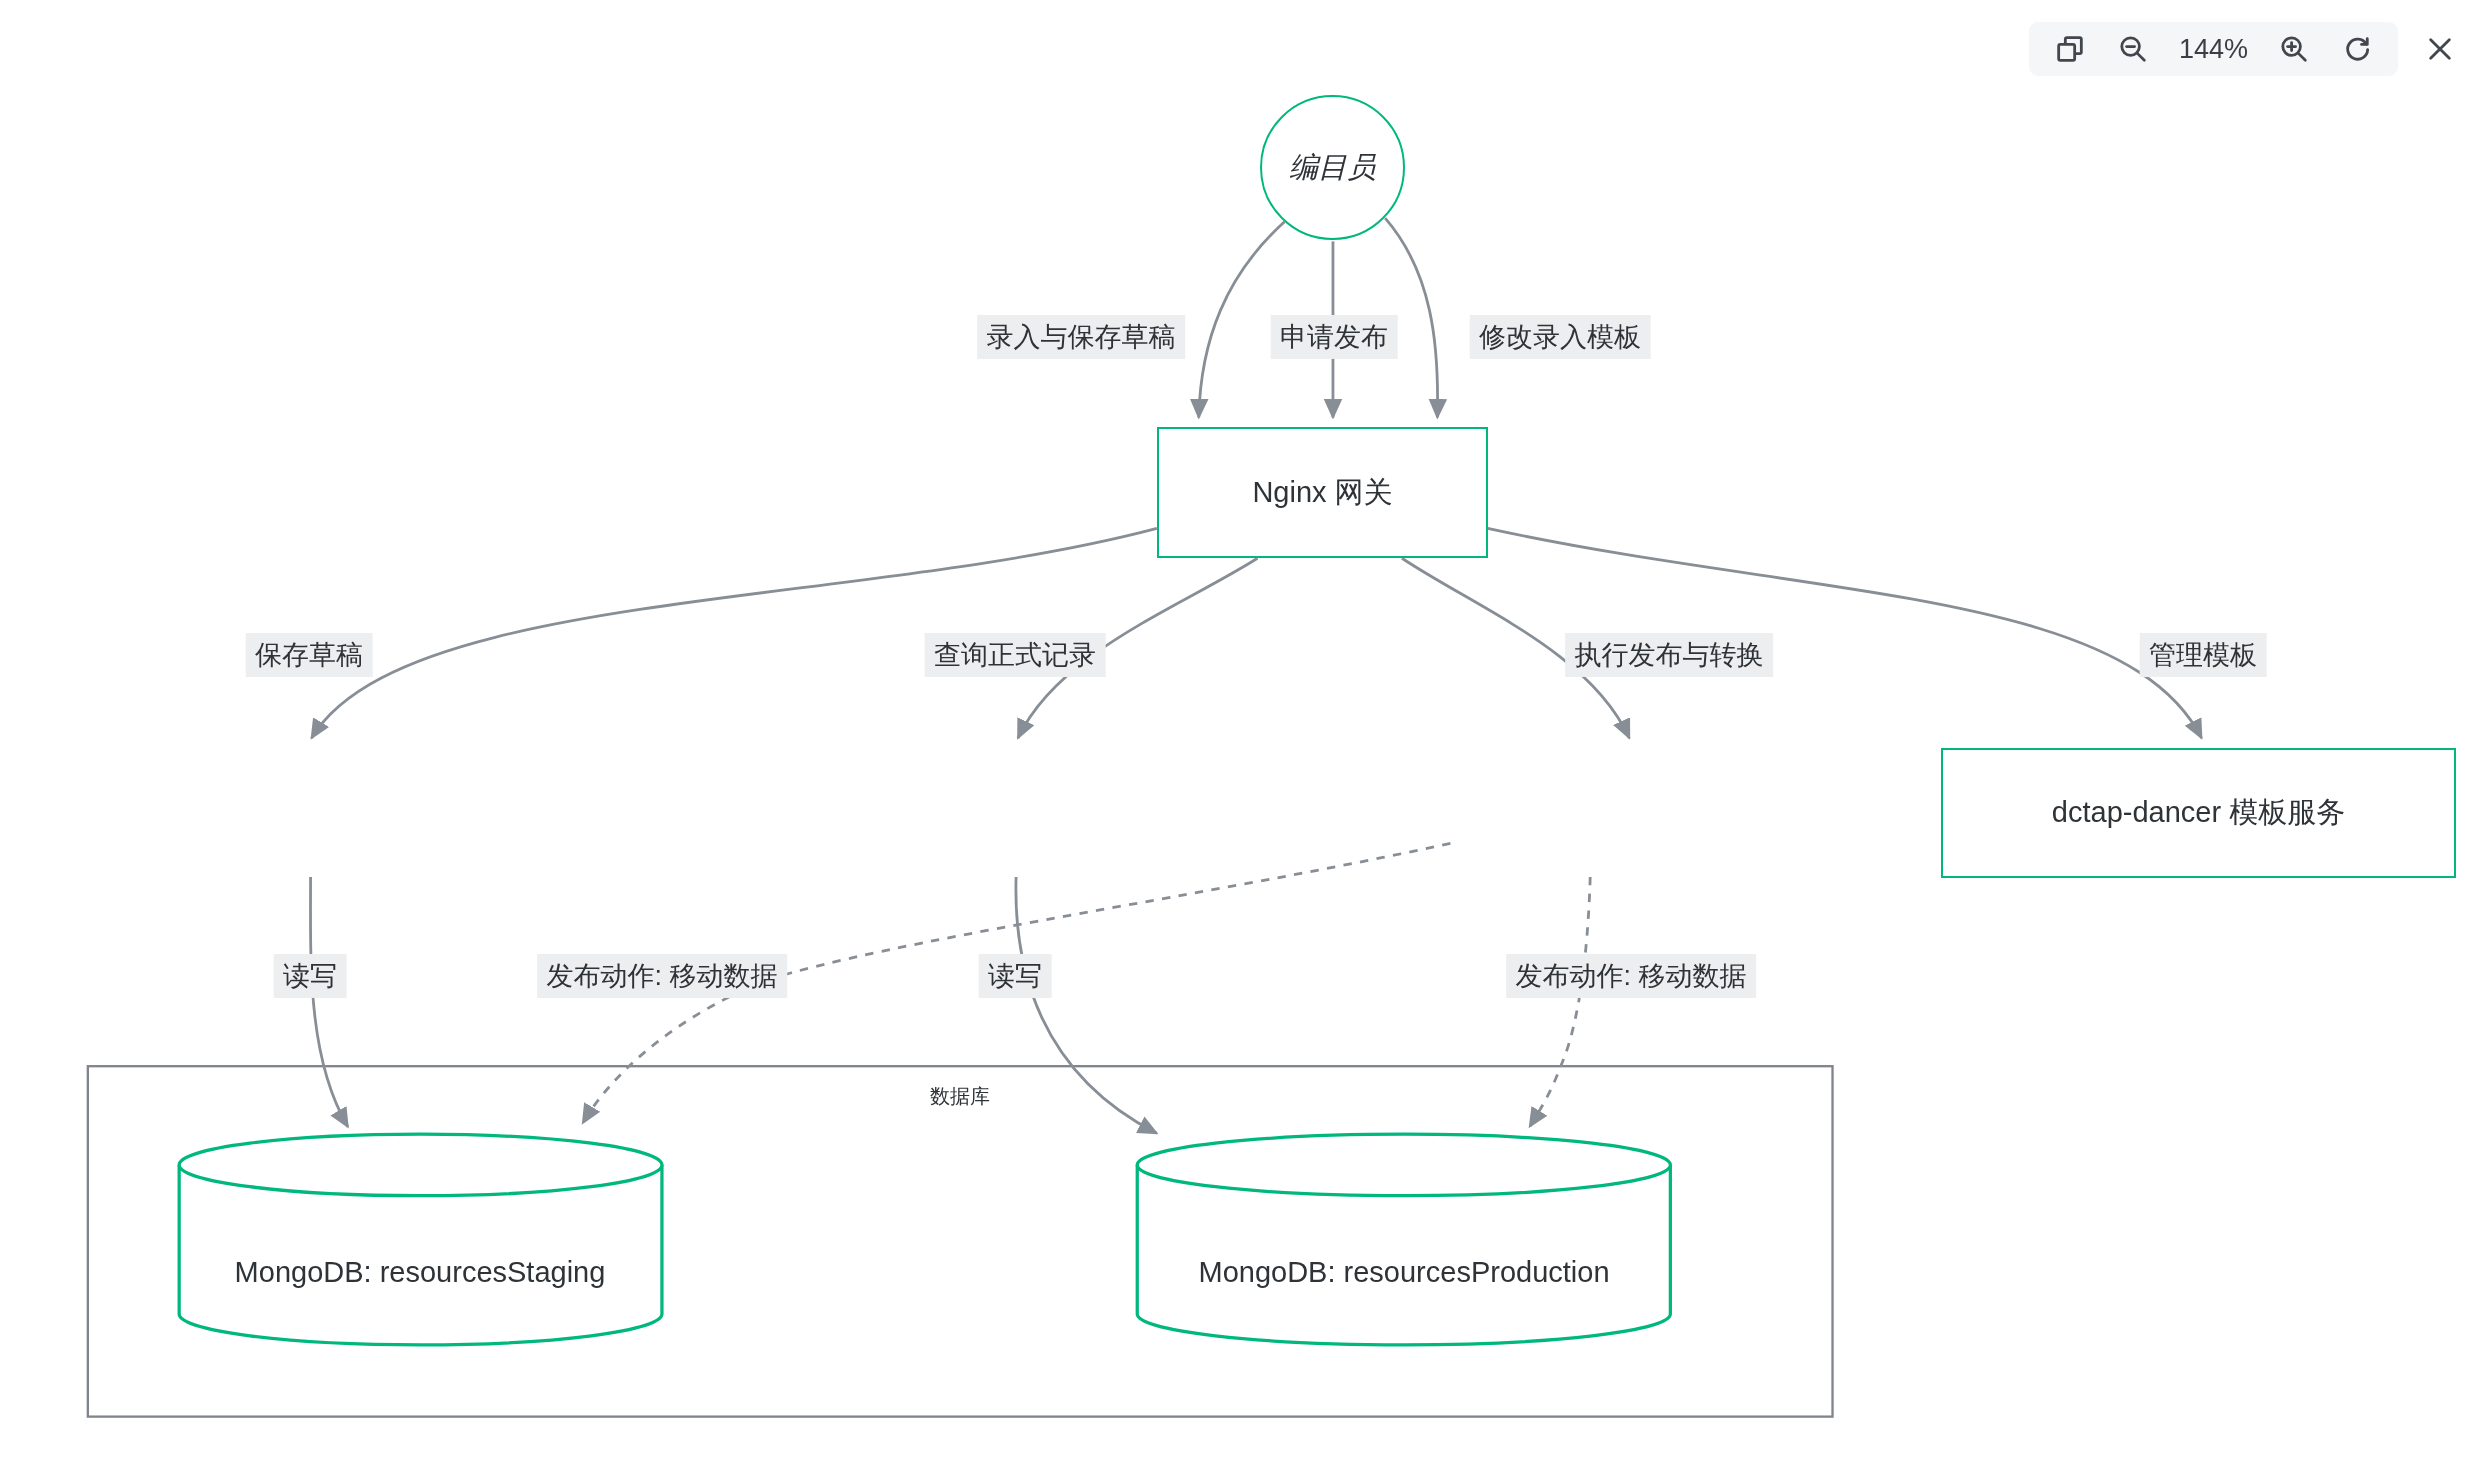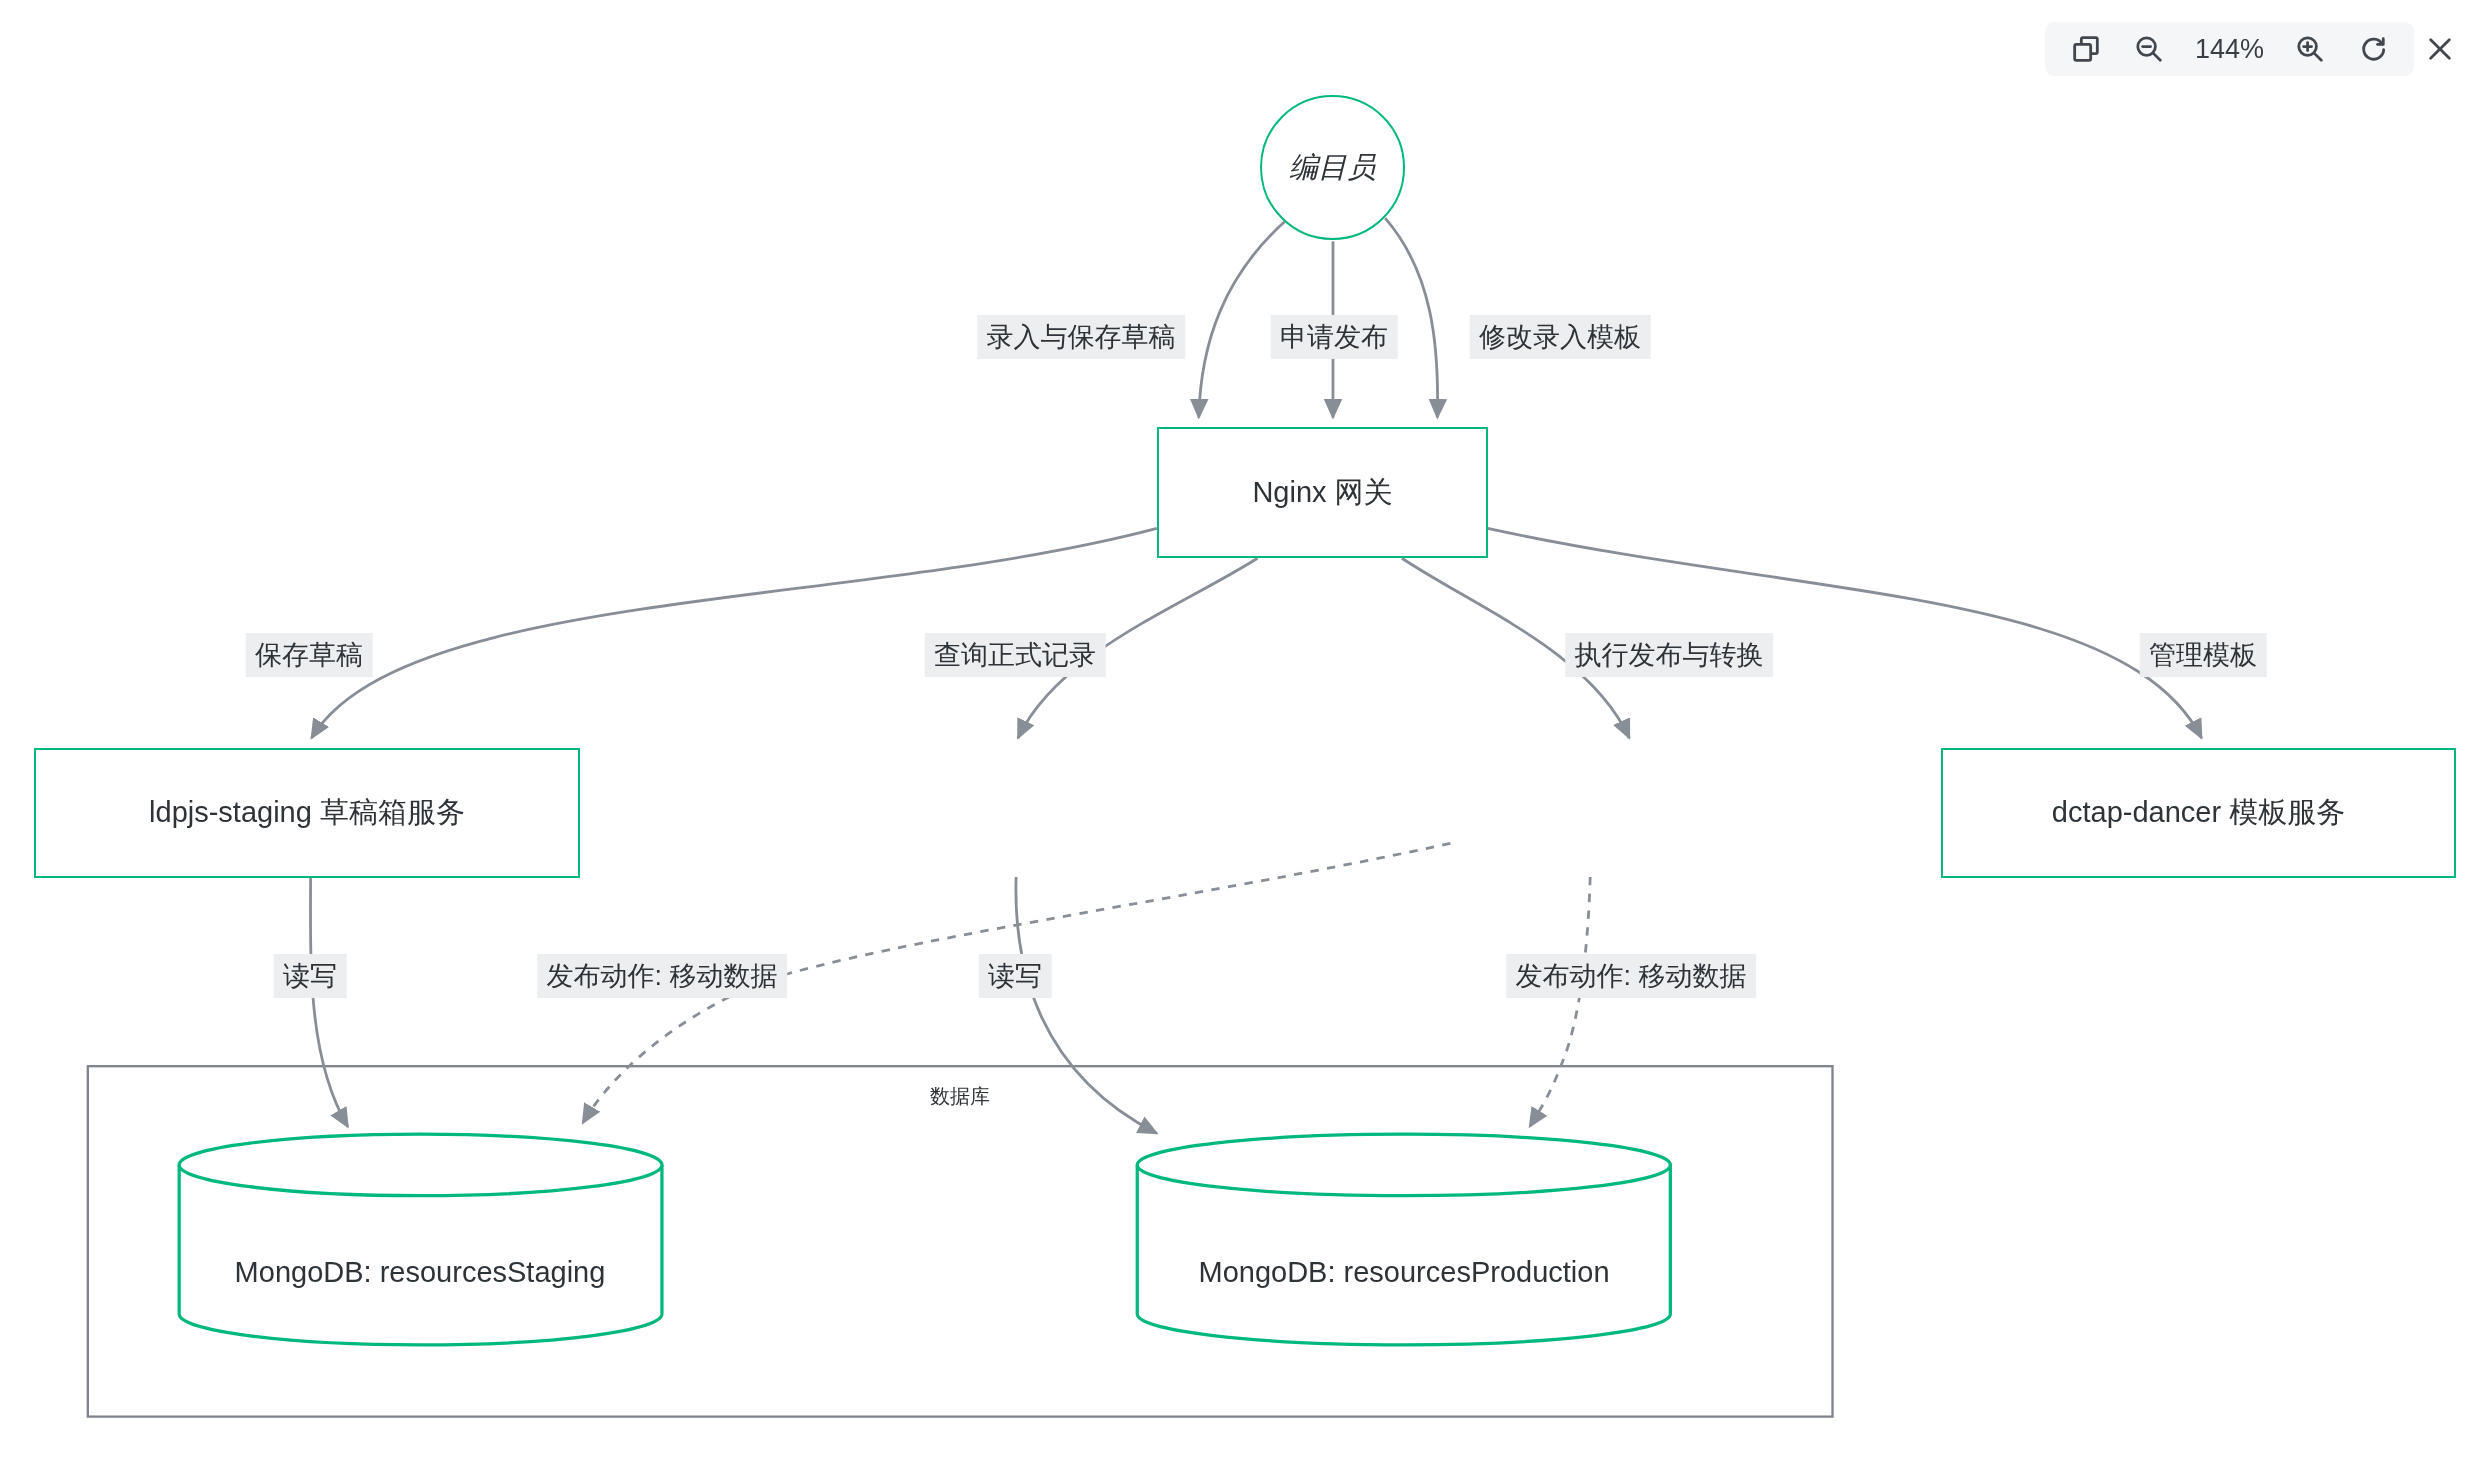--- a/index.html
+++ b/index.html
@@ -46,21 +46,21 @@
     transform: translate(-50%, -50%);
     font-size: 29px;
     white-space: nowrap;
     color: #2e3338;
     text-align: right;
   }
 
   
   #toolbar {
     position: absolute; top: 22.4px; right: 30px;
-    display: flex; align-items: center; gap: 8px;
+    display: flex; align-items: center; gap: 24px;
   }
   #toolbar-pill {
     display: flex; align-items: center; gap: 28px;
     background: #f4f6f8;
     border-radius: 9.3px;
     padding: 9.3px 24px;
     height: 54px;
   }
   .tool-btn {
     display: flex; align-items: center; justify-content: center;
@@ -113,23 +113,20 @@
   </svg>
 
   <div class="node circle" style="left:1260px; top:95px; width:145px; height:145px;">
     <span>编目员</span>
   </div>
 
   <div class="node" style="left:1157px; top:427px; width:331px; height:131px;">
     <span>Nginx 网关</span>
   </div>
 
-  <div class="node" style="left:34px; top:748px; width:546px; height:130px;">
-    <span>ldpjs-staging 草稿箱服务</span>
-  </div>
 
 
 
   <div class="node" style="left:1941px; top:748px; width:515px; height:130px;">
     <span>dctap-dancer 模板服务</span>
   </div>
 
   <div class="plain-label" style="left:960px; top:1096px;">数据库</div>
 
   <div class="cyl-label" style="left:420px; top:1272px;">MongoDB: resourcesStaging</div>

